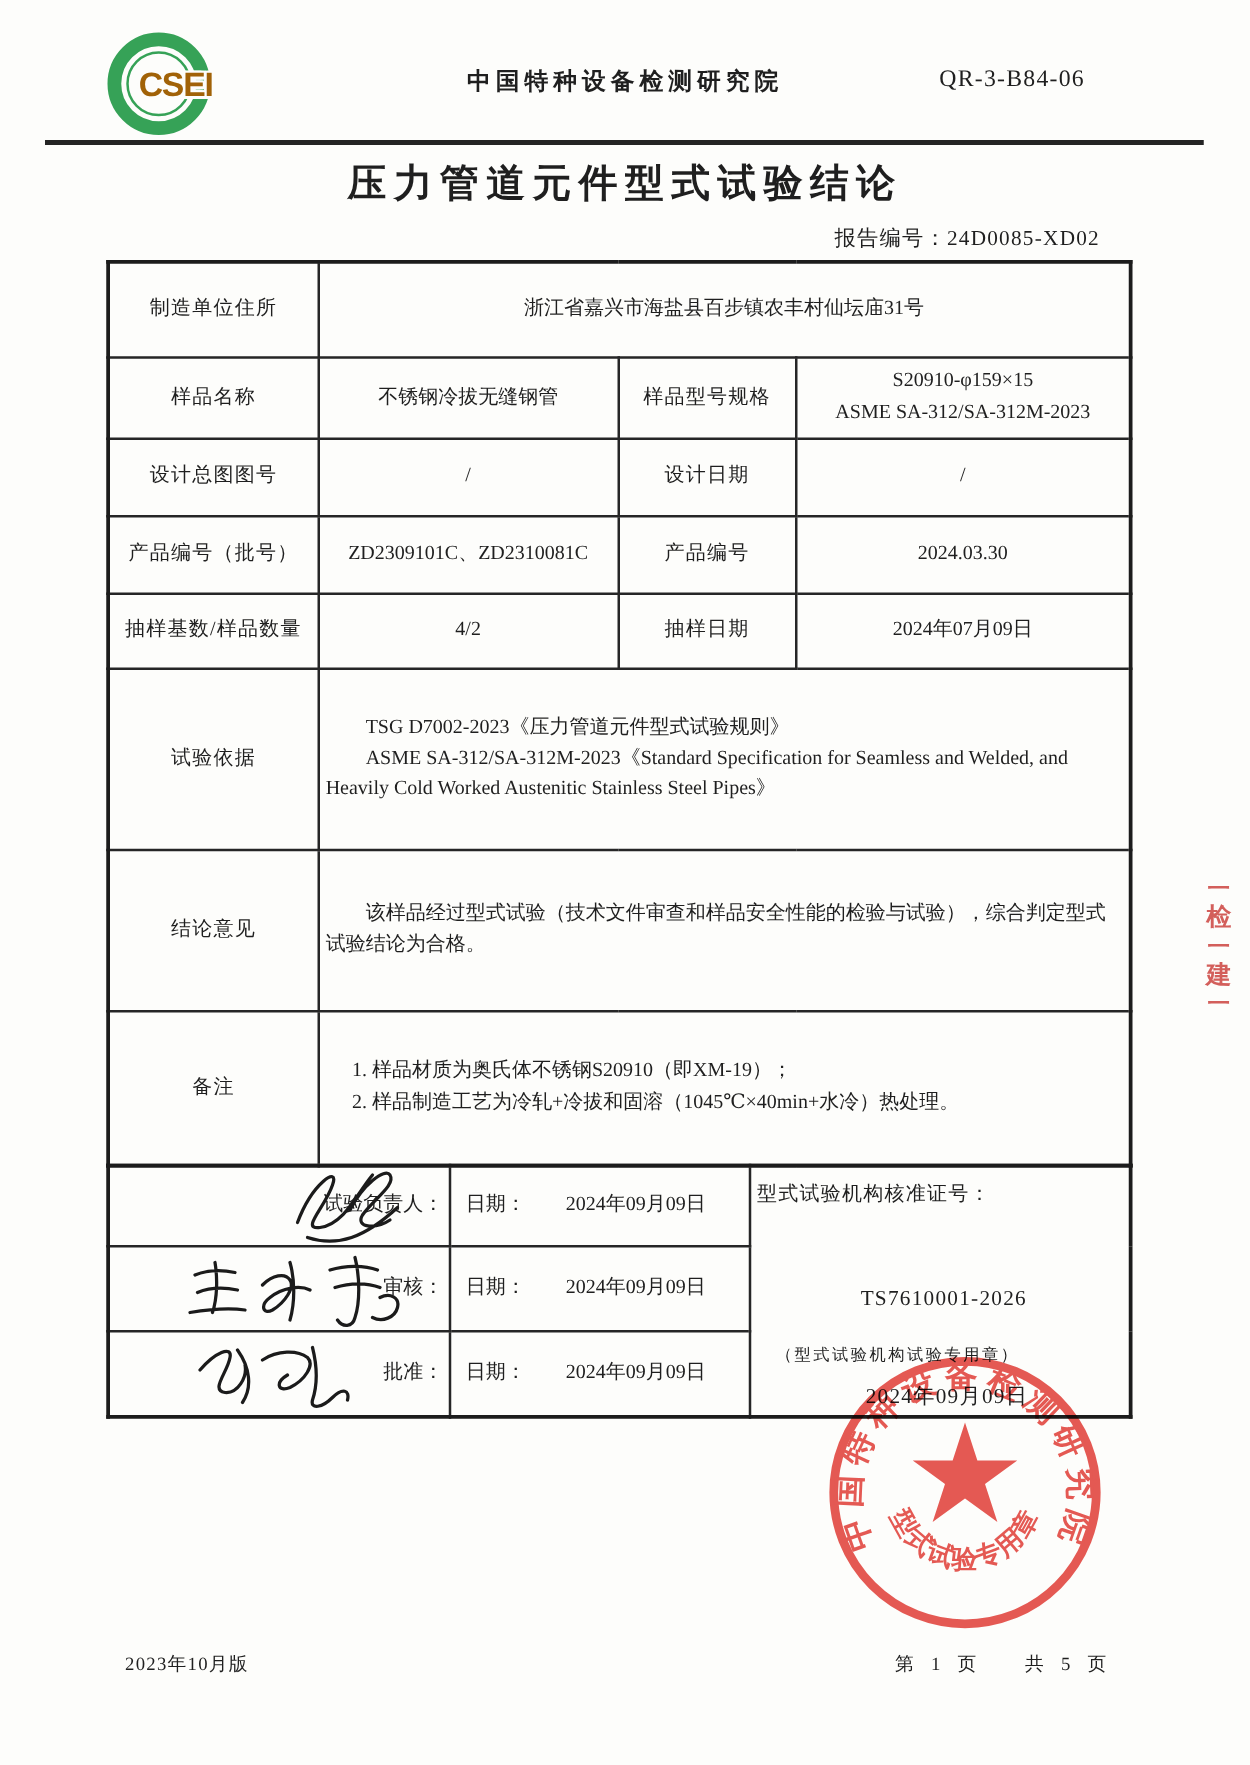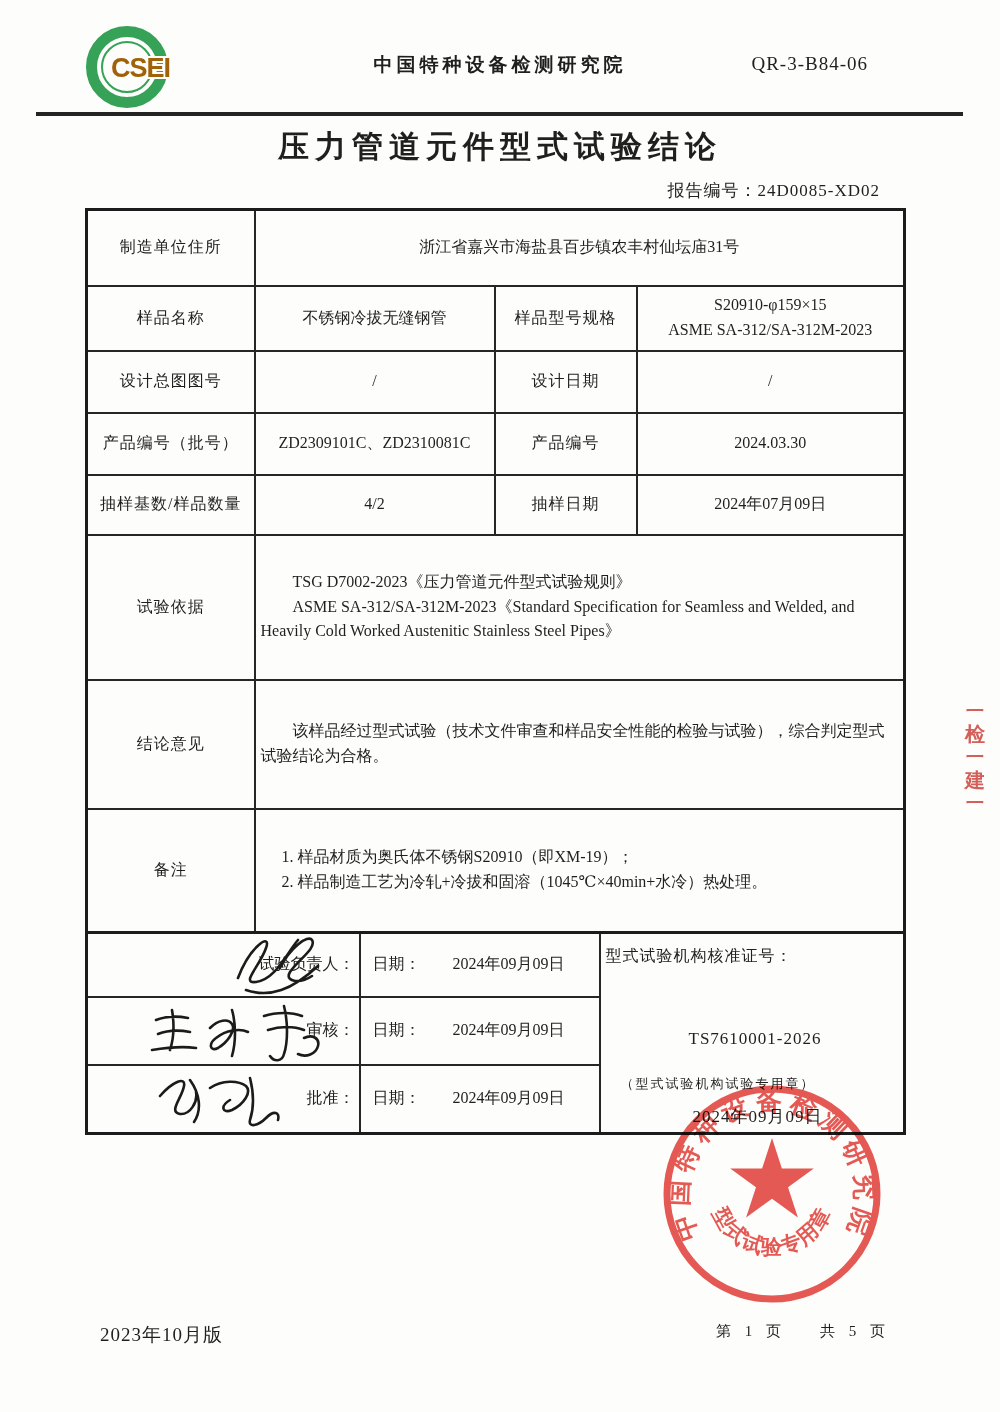--- a/index.html
+++ b/index.html
@@ -54,21 +54,21 @@
   .seal{position:absolute;left:658px;top:1080px;width:228px;height:228px;
         opacity:0.85;mix-blend-mode:multiply;z-index:5;}
   .seal text{font-family:"Liberation Serif","DejaVu Serif",serif;font-weight:bold;fill:#e23d36;}
 
   
   .margin-stamp{position:absolute;right:6px;top:702px;width:38px;display:flex;flex-direction:column;
     align-items:center;gap:4px;color:#cc4440;font-size:20px;font-weight:bold;opacity:0.85;line-height:1;}
   .margin-stamp .bar{font-size:18px;}
 
   
-  .footer-left{position:absolute;left:100px;top:1322px;font-size:19px;letter-spacing:1px;}
+  .footer-left{position:absolute;left:100px;top:1322px;font-size:15px;letter-spacing:1px;}
   .footer-right{position:absolute;right:110px;top:1322px;font-size:15px;letter-spacing:5px;}
   .footer-right .gap{display:inline-block;width:34px;}
 </style>
 </head>
 <body>
 
 <div class="page">
 
   <div class="logo">
     <div class="ring-outer"></div>

